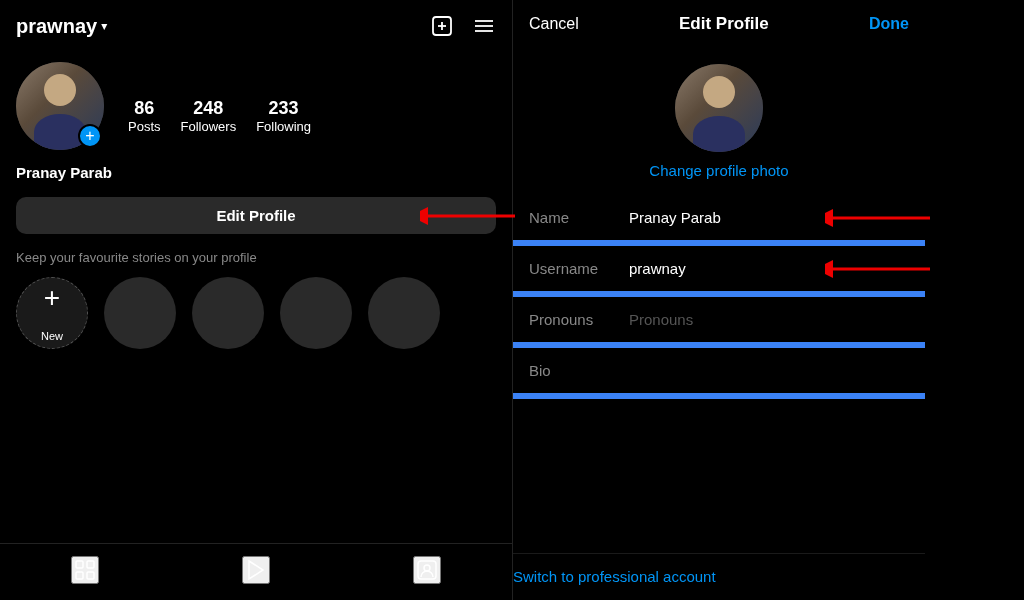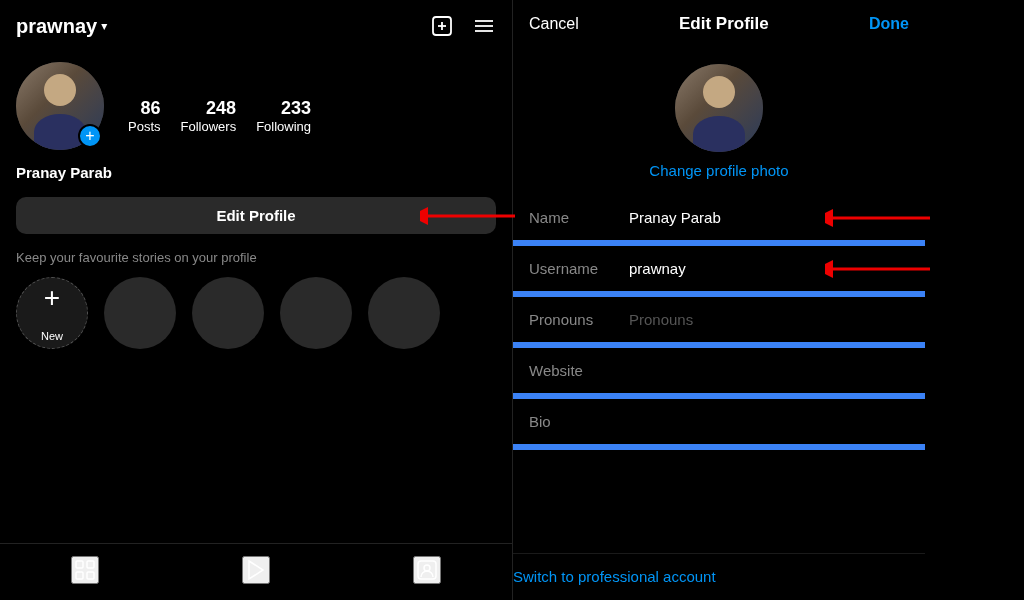--- a/index.html
+++ b/index.html
@@ -129,21 +129,21 @@
       cursor: pointer;
     }
     .stats-area {
       display: flex;
       gap: 20px;
       flex: 1;
     }
     .stat-item {
       display: flex;
       flex-direction: column;
-      align-items: flex-end;
+      align-items: center;
       margin-top: 19px;
     }
     .stat-number {
       font-size: 18px;
       font-weight: 700;
       color: #fff;
     }
     .stat-label {
       font-size: 13px;
       color: #fff;
@@ -552,24 +552,20 @@
           <line x1="105" y1="15" x2="8" y2="15" stroke="#e00" stroke-width="3" marker-end="url(#ah3)"></line>
         </svg>
       </div>
     </div>
 
     <div class="field-row">
       <span class="field-label">Pronouns</span>
       <span class="field-value placeholder">Pronouns</span>
     </div>
 
-    <div class="field-row">
-      <span class="field-label">Website</span>
-      <span class="field-value"></span>
-    </div>
 
     <div class="field-row">
       <span class="field-label">Bio</span>
       <span class="field-value"></span>
     </div>
 
   </div>
 
   <div class="switch-professional">
     <button class="switch-professional-btn">Switch to professional account</button>

